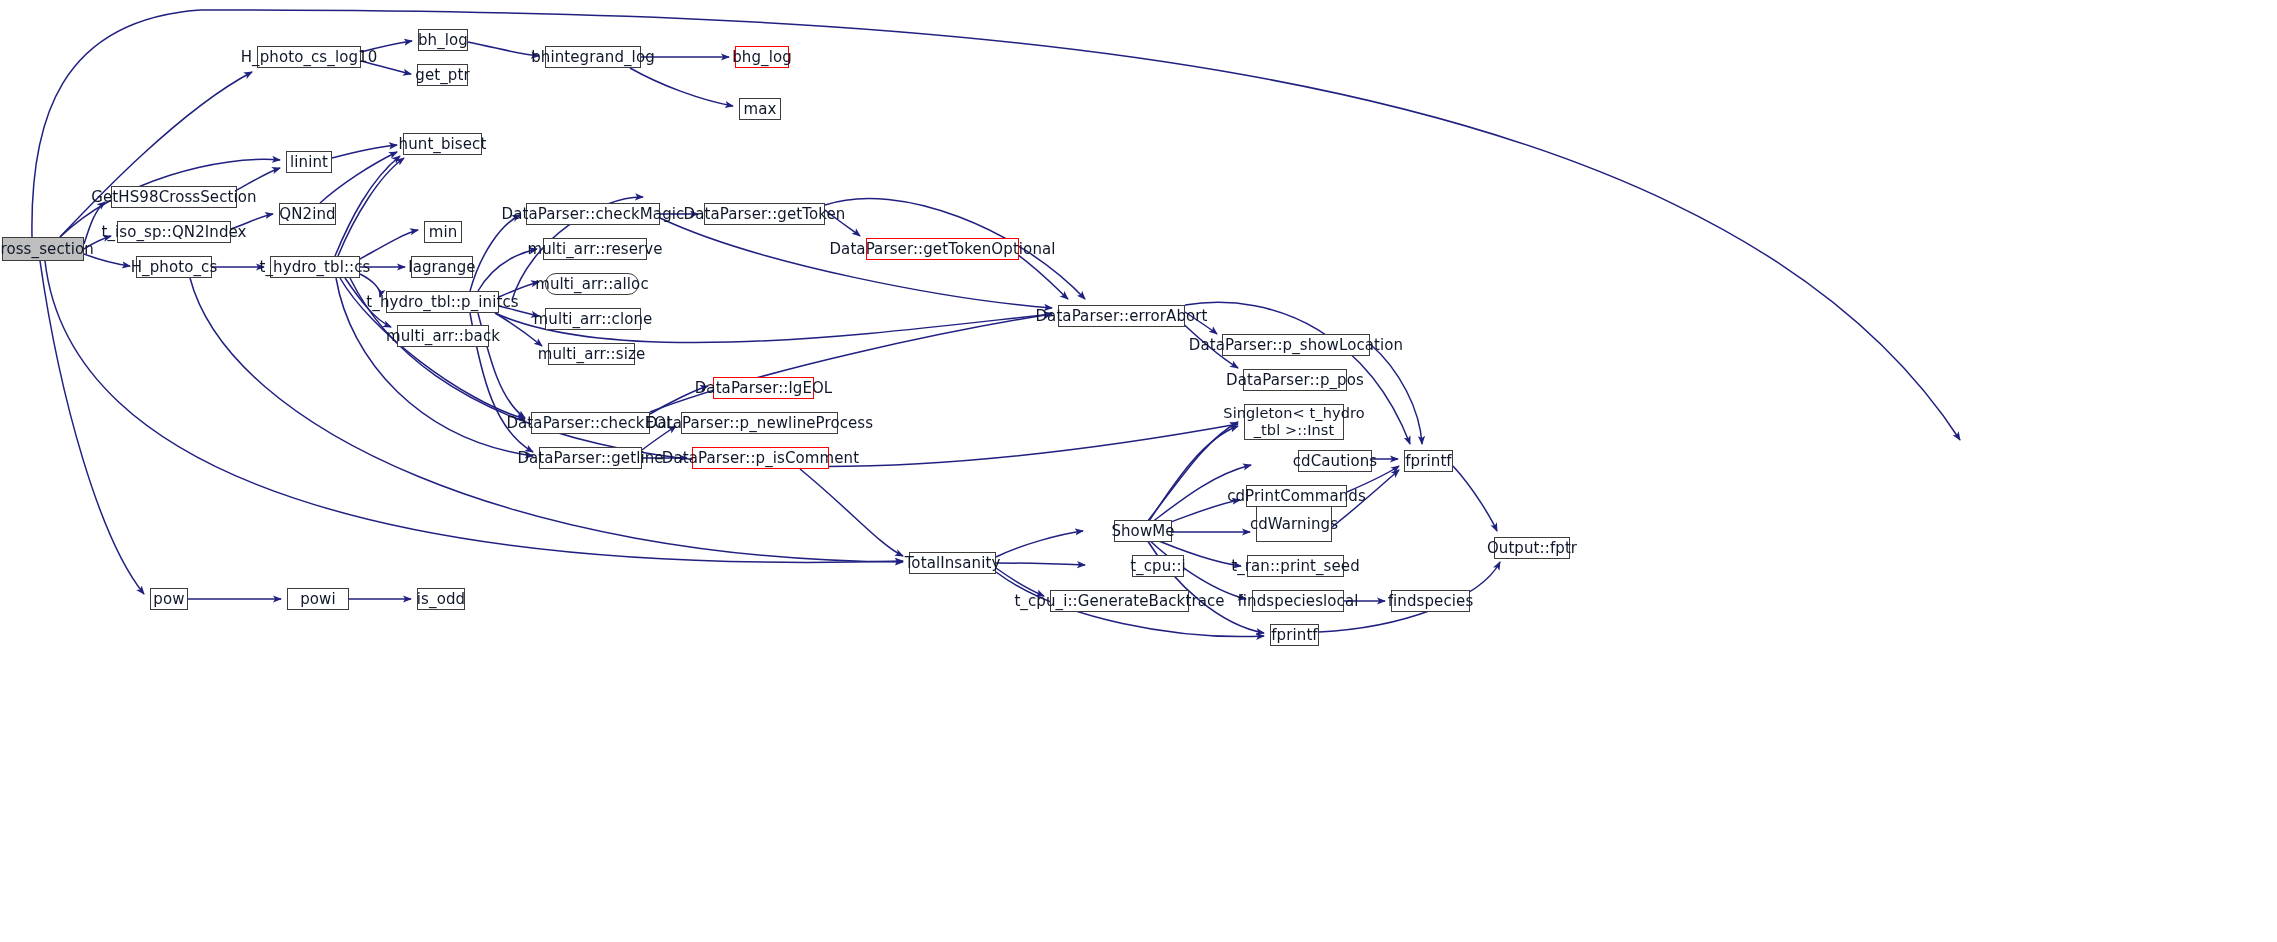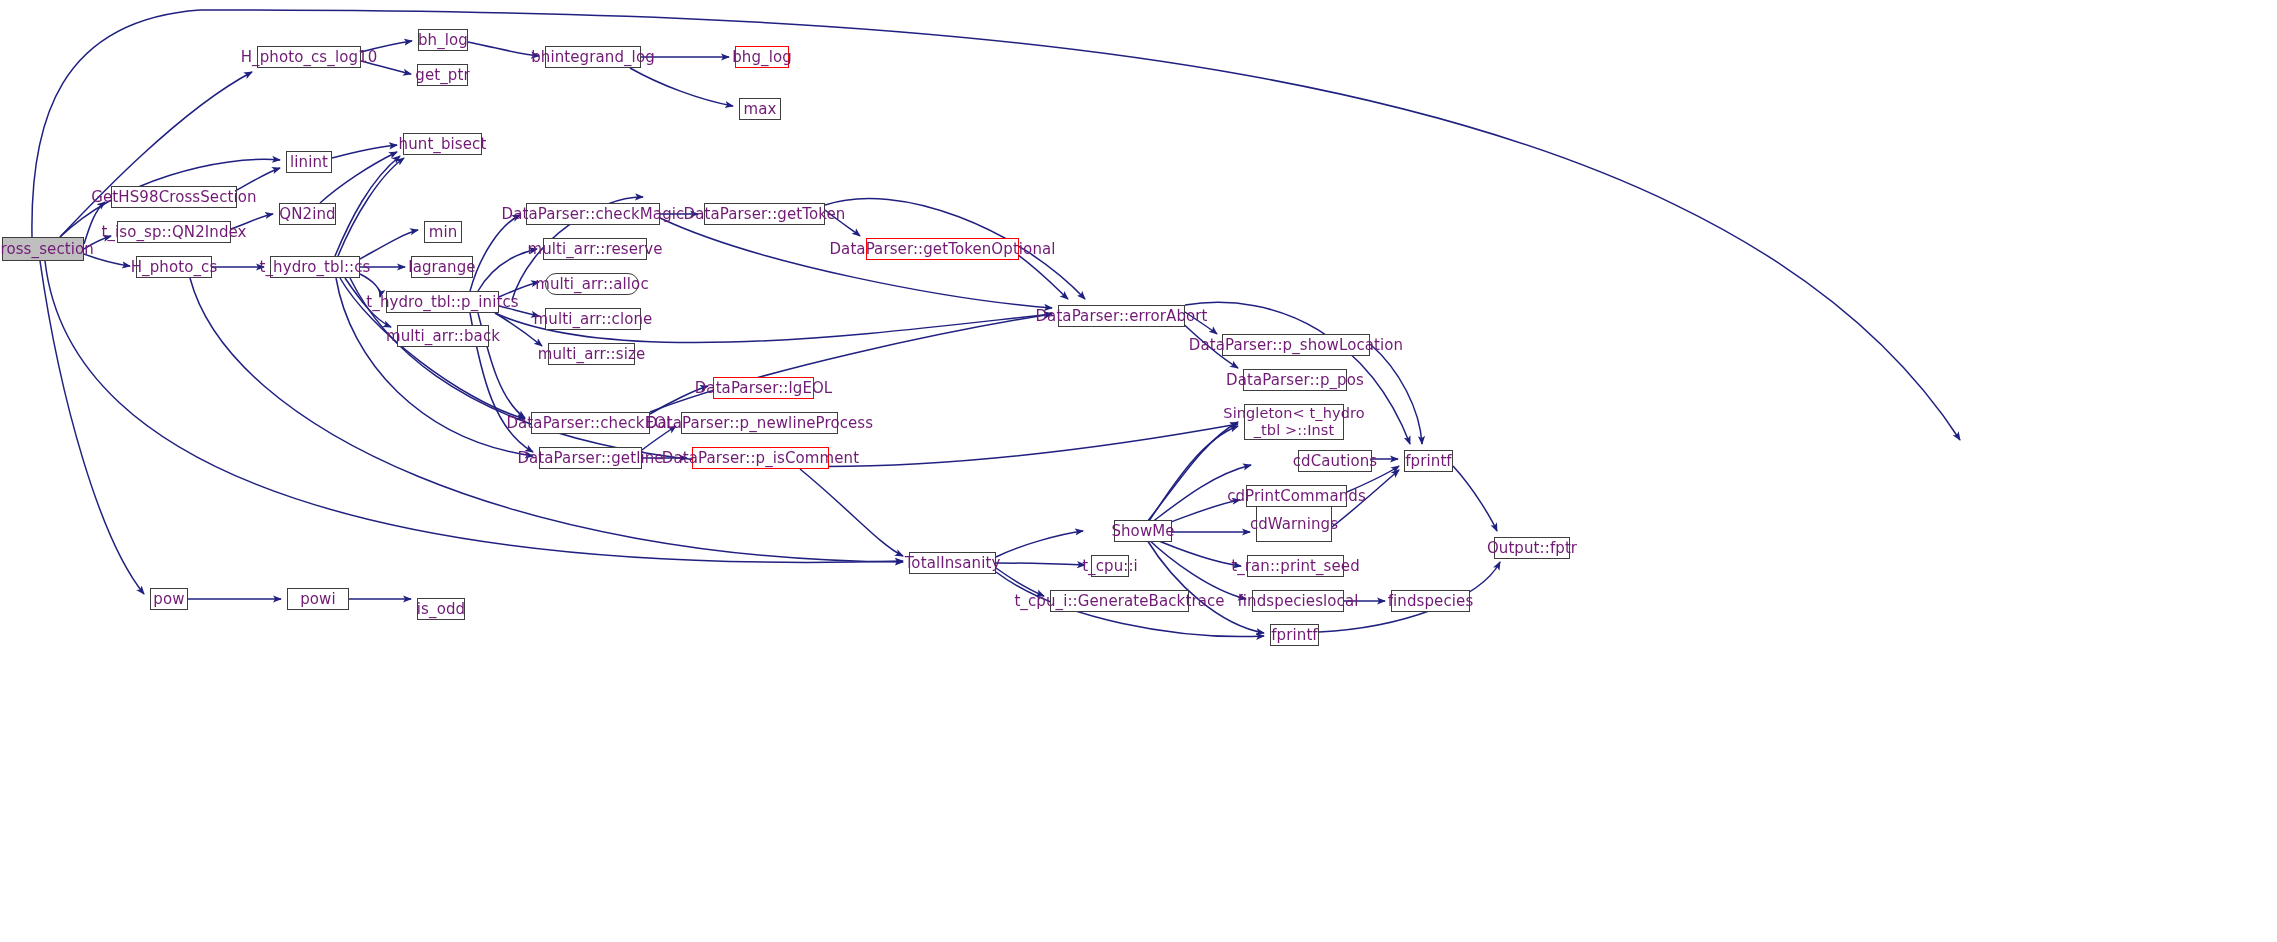--- a/index.html
+++ b/index.html
@@ -25,21 +25,21 @@
   }
   .node {
     position: absolute;
     box-sizing: border-box;
     display: flex;
     align-items: center;
     justify-content: center;
     text-align: center;
     background: #ffffff;
     border: 1px solid #3d3d3d;
-    color: #701a75;
+    color: #0f172a;
     font-size: 15px;
     line-height: 1.08;
     white-space: pre;
     letter-spacing: 0.1px;
     z-index: 5;
   }
   .node.red {
     border-color: #ff0000;
   }
   .node.current {
@@ -198,21 +198,21 @@
   <div class="node two-line" style="left:1244px;top:404px;width:100px; height:36px;">Singleton&lt; t_hydro
 _tbl &gt;::Inst</div>
   <div class="node" style="left:1298px;top:450px;width:74px;  height:22px;">cdCautions</div>
   <div class="node" style="left:1246px;top:485px;width:101px; height:22px;">cdPrintCommands</div>
   <div class="node" style="left:1256px;top:506px;width:76px;  height:36px;">cdWarnings</div>
   <div class="node" style="left:1089px;top:520px;width:58px;  height:22px;margin-left:25px;">ShowMe</div>
   <div class="node" style="left:1247px;top:555px;width:97px;  height:22px;text-align:right;">t_ran::print_seed</div>
   <div class="node" style="left:1252px;top:590px;width:92px;  height:22px;">findspecieslocal</div>
   <div class="node" style="left:1391px;top:590px;width:79px;  height:22px;">findspecies</div>
   <div class="node" style="left:909px;top:552px; width:87px;  height:22px;">TotalInsanity</div>
-  <div class="node" style="left:1091px;top:555px;width:38px;  height:22px;">t_cpu::i</div>
+  <div class="node" style="left:1132px;top:555px;width:52px;  height:22px;">t_cpu::i</div>
   <div class="node" style="left:1050px;top:590px;width:139px; height:22px;">t_cpu_i::GenerateBacktrace</div>
   <div class="node" style="left:1270px;top:624px;width:49px;  height:22px;">fprintf</div>
   <div class="node" style="left:1404px;top:450px;width:49px;  height:22px;">fprintf</div>
   <div class="node" style="left:1494px;top:537px;width:76px;  height:22px;">Output::fptr</div>
   <div class="node" style="left:150px;top:588px; width:38px;  height:22px;">pow</div>
   <div class="node" style="left:287px;top:588px; width:62px;  height:22px;">powi</div>
-  <div class="node" style="left:417px;top:588px; width:48px;  height:22px;margin-top:10px;">is_odd</div>
+  <div class="node" style="left:417px;top:588px; width:48px;  height:22px;">is_odd</div>
 </div>
 
 </body></html>

